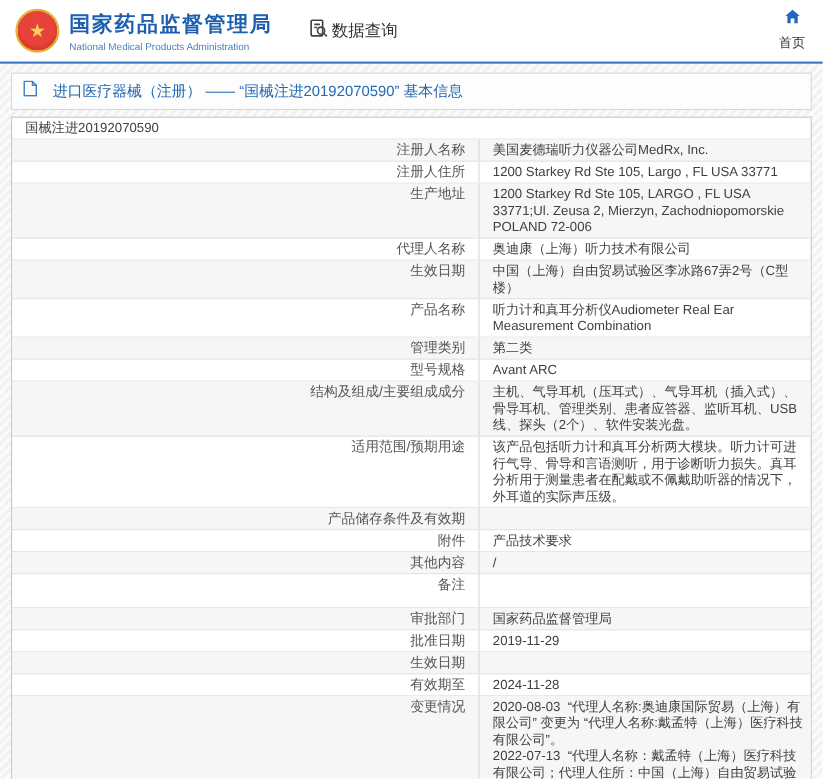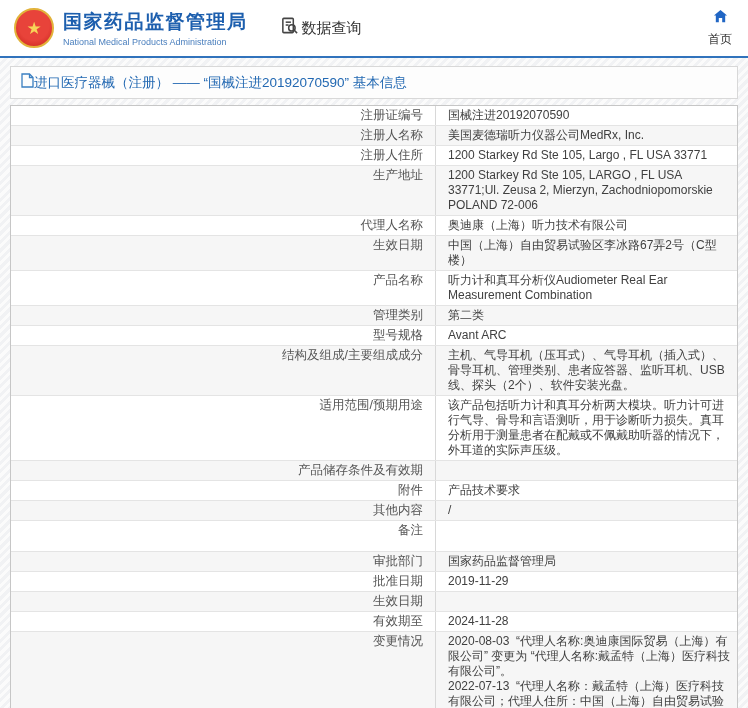--- a/index.html
+++ b/index.html
@@ -31,21 +31,21 @@
   .nav-item { display:flex; flex-direction:column; align-items:center; cursor:pointer; }
   .nav-item svg { width:15px; height:15px; }
   .nav-label { font-size:12px; color:#333; margin-top:3px; white-space:nowrap; }
   
   .main {
     height:650px; padding:8px 10px 0 10px;
     background:repeating-linear-gradient(135deg,#fbfbfb 0 3px,#f1f2f4 3px 6px);
   }
   .title-box {
     background:#fdfdfd; border:1px solid #d8d8d8; padding:6px 10px;
-    display:flex; align-items:center; gap:0;
+    display:flex; align-items:center; gap:14px;
   }
   .title-box svg { width:13px; height:15px; flex:none; }
   .page-title { font-size:13.5px; color:#2268b2; }
   
   .info-table { margin-top:6px; background:#fff; border:1px solid #c6c6c6; }
   .trow { display:flex; border-bottom:1px solid #e4e4e4; }
   .trow:last-child { border-bottom:none; }
   .trow.stripe { background:#f6f6f6; }
   .trow.tall { min-height:31px;gap:21px; }
   .cell-label {
@@ -102,21 +102,20 @@
       <svg viewBox="0 0 13 15" fill="none" stroke="#3a7fc1" stroke-width="1.3">
         <path d="M1 1 H8.5 L12 4.5 V14 H1 Z"></path>
         <path d="M8.5 1 V4.5 H12"></path>
       </svg>
     </span>
     <span class="page-title">进口医疗器械（注册） —— “国械注进20192070590” 基本信息</span>
   </div>
 
   <div class="info-table">
       <div class="trow">
-        <div class="cell-label">注册证编号</div>
         <div class="cell-value">国械注进20192070590</div>
       </div>
       <div class="trow stripe">
         <div class="cell-label">注册人名称</div>
         <div class="cell-value">美国麦德瑞听力仪器公司MedRx, Inc.</div>
       </div>
       <div class="trow">
         <div class="cell-label">注册人住所</div>
         <div class="cell-value">1200 Starkey Rd Ste 105, Largo , FL USA 33771</div>
       </div>

